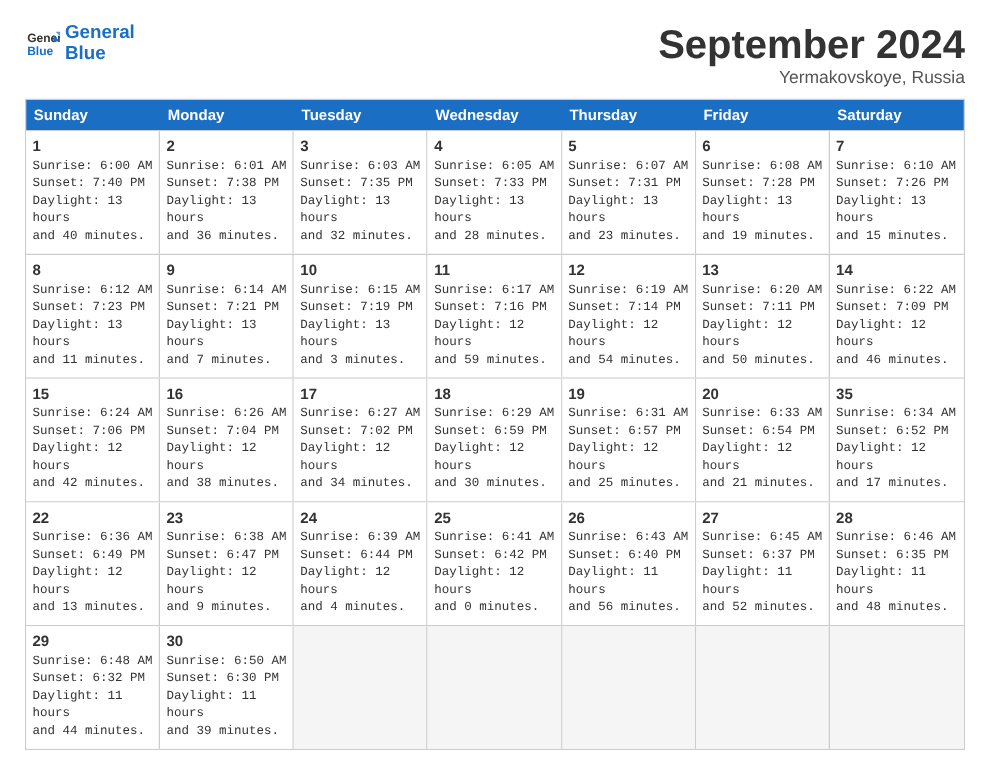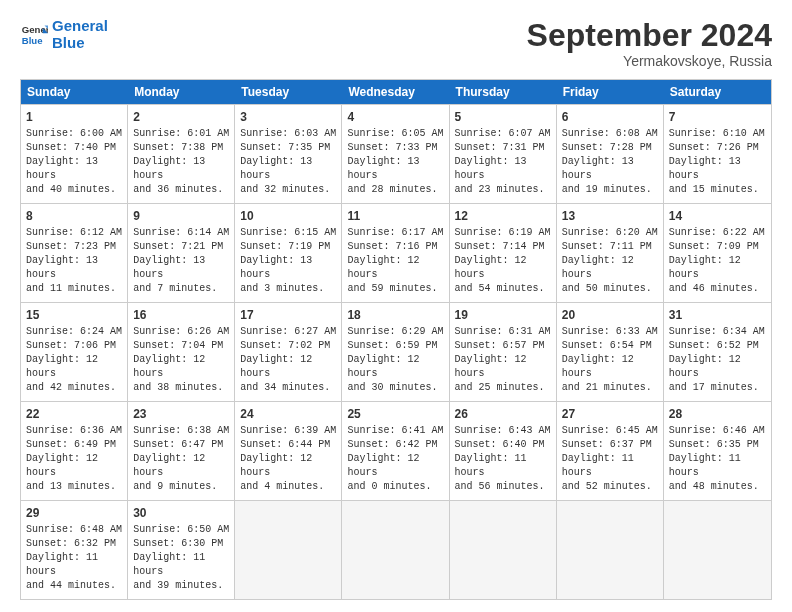--- a/index.html
+++ b/index.html
@@ -225,21 +225,21 @@
 Daylight: 12 hours
 and 30 minutes.</span></div>
           <div class="cal-cell"><span class="day-num">19</span><span class="cell-info" style="white-space: pre-line; margin-top: 44px;">Sunrise: 6:31 AM
 Sunset: 6:57 PM
 Daylight: 12 hours
 and 25 minutes.</span></div>
           <div class="cal-cell"><span class="day-num">20</span><span class="cell-info" style="white-space: pre-line;">Sunrise: 6:33 AM
 Sunset: 6:54 PM
 Daylight: 12 hours
 and 21 minutes.</span></div>
-          <div class="cal-cell"><span class="day-num">31</span><span class="cell-info" style="white-space: pre-line;">Sunrise: 6:34 AM
+          <div class="cal-cell"><span class="day-num">35</span><span class="cell-info" style="white-space: pre-line;">Sunrise: 6:34 AM
 Sunset: 6:52 PM
 Daylight: 12 hours
 and 17 minutes.</span></div>
         </div>
         <div class="cal-row">
           <div class="cal-cell"><span class="day-num">22</span><span class="cell-info" style="white-space: pre-line;">Sunrise: 6:36 AM
 Sunset: 6:49 PM
 Daylight: 12 hours
 and 13 minutes.</span></div>
           <div class="cal-cell"><span class="day-num">23</span><span class="cell-info" style="white-space: pre-line;">Sunrise: 6:38 AM

